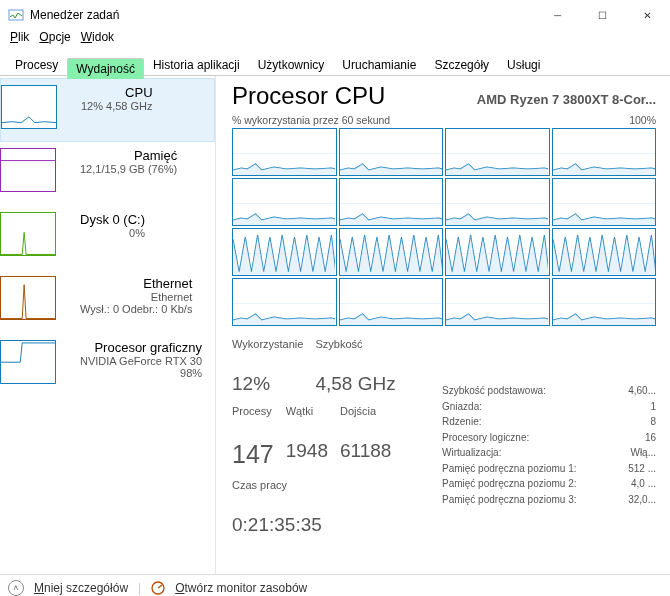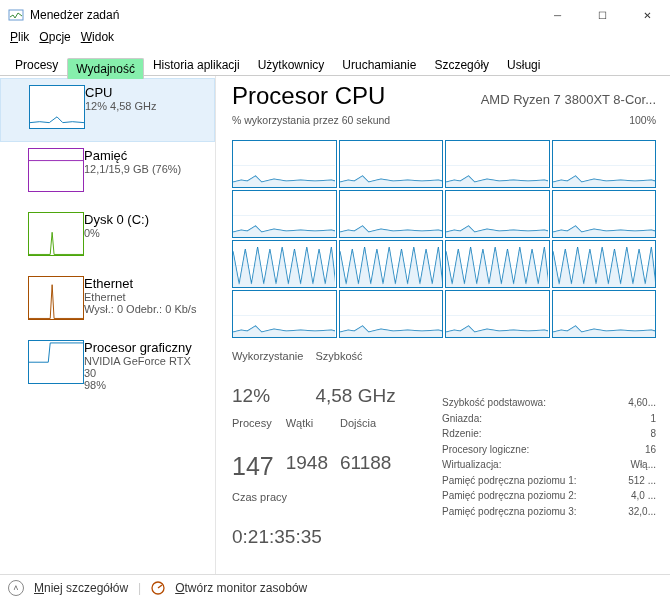--- a/index.html
+++ b/index.html
@@ -14,40 +14,40 @@
 .menubar { height: 20px; display: flex; gap: 2px; padding: 0 6px; font-size: 12px; }
 .menubar span { padding: 0 4px; }
 .menubar span u { text-decoration: underline; }
 
 .tabs { display: flex; border-bottom: 1px solid #ccc; padding: 4px 6px 0 6px; gap: 0; font-size: 12px; }
 .tab { padding: 3px 8px; border: 1px solid transparent; border-bottom: none; cursor: default; }
 .tab.active { border-color: #ccc; background: #86efac; position: relative; top: 4px; border-radius:2px 2px 0 0;}
 
 .content { display: flex; height: 498px; }
 .sidebar { width: 216px; overflow: hidden; border-right: 1px solid #e5e5e5; padding-top:2px; }
-.side-item { display: flex; gap: 0; padding: 6px 10px 6px 28px; height:64px; }
+.side-item { display: flex; gap: 24px; padding: 6px 10px 6px 0; height:64px;text-align:right; }
 .side-item.selected { background: #e5f1fb; border:1px solid #cce4f7; }
 .side-thumb { width: 56px; height: 44px; border: 1px solid; flex-shrink: 0; position:relative; overflow:hidden; background:#fff; }
 .side-thumb svg { position:absolute; inset:0; }
 .side-text .name { font-size: 13px; }
 .side-text .sub { font-size: 11px; color: #555; }
 .side-text .sub2 { font-size: 11px; color: #555; }
 
 .thumb-cpu { border-color:#117dbb; }
 .thumb-mem { border-color:#9528b4; }
 .thumb-disk { border-color:#4da60c; }
 .thumb-eth { border-color:#a74f01; }
 .thumb-gpu { border-color:#117dbb; }
 
 .main { flex: 1; padding: 6px 14px 0 16px; overflow:hidden; }
 .main-header { display: flex; align-items: baseline; justify-content: space-between; margin-bottom: 4px; }
 .main-title { font-size: 24px; font-weight: 400; }
-.main-model { font-size: 13px; color: #555; white-space:nowrap; }
-
-.chart-caption { display: flex; justify-content: space-between; font-size: 10.5px; color: #555; margin-bottom:14px;}
+.main-model { font-size: 13px; color: #555; white-space:nowrap;font-weight:bold; }
+
+.chart-caption { display: flex; justify-content: space-between; font-size: 10.5px; color: #555; margin-bottom:2px;}
 .core-grid { display: grid; grid-template-columns: repeat(4, 1fr); grid-template-rows: repeat(4, 48px); gap: 2px; margin-bottom: 12px; }
 .core-cell { border: 1px solid #117dbb; background: #fff; position: relative; overflow:hidden; }
 .core-cell svg { position:absolute; inset:0; }
 .grid-line { stroke:#eaf3fa; stroke-width:1; }
 
 .stats { display: flex; gap: 0px; }
 .stats-left { flex: 0 0 190px; }
 .stat-row { display:flex; gap:12px; margin-bottom:10px; }
 .stat-block .label { font-size: 11px; color: #555; }
 .stat-block .value { font-size: 19px; color: #555; margin-top: 23px; }

